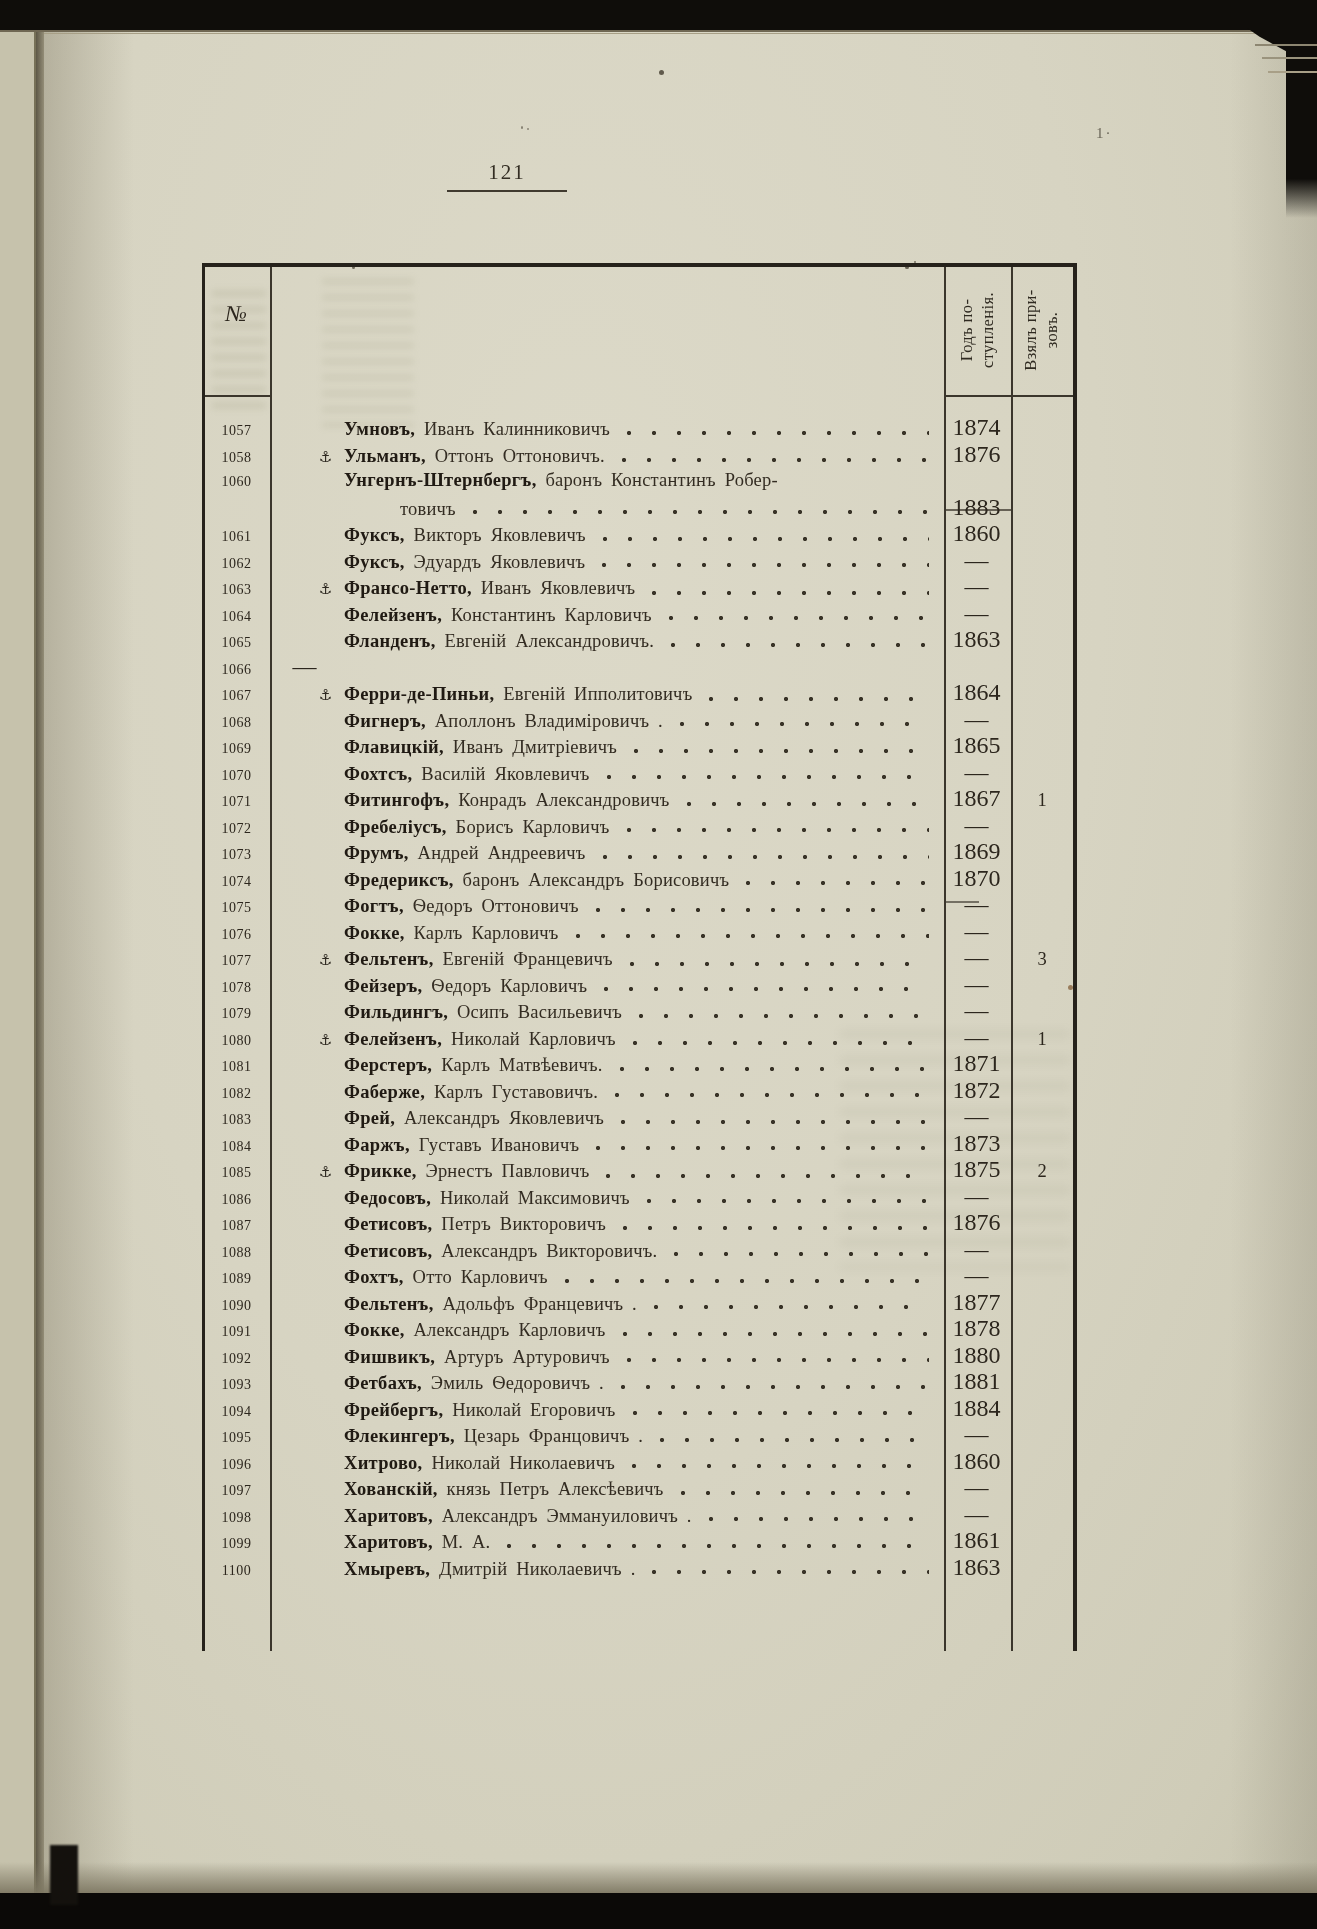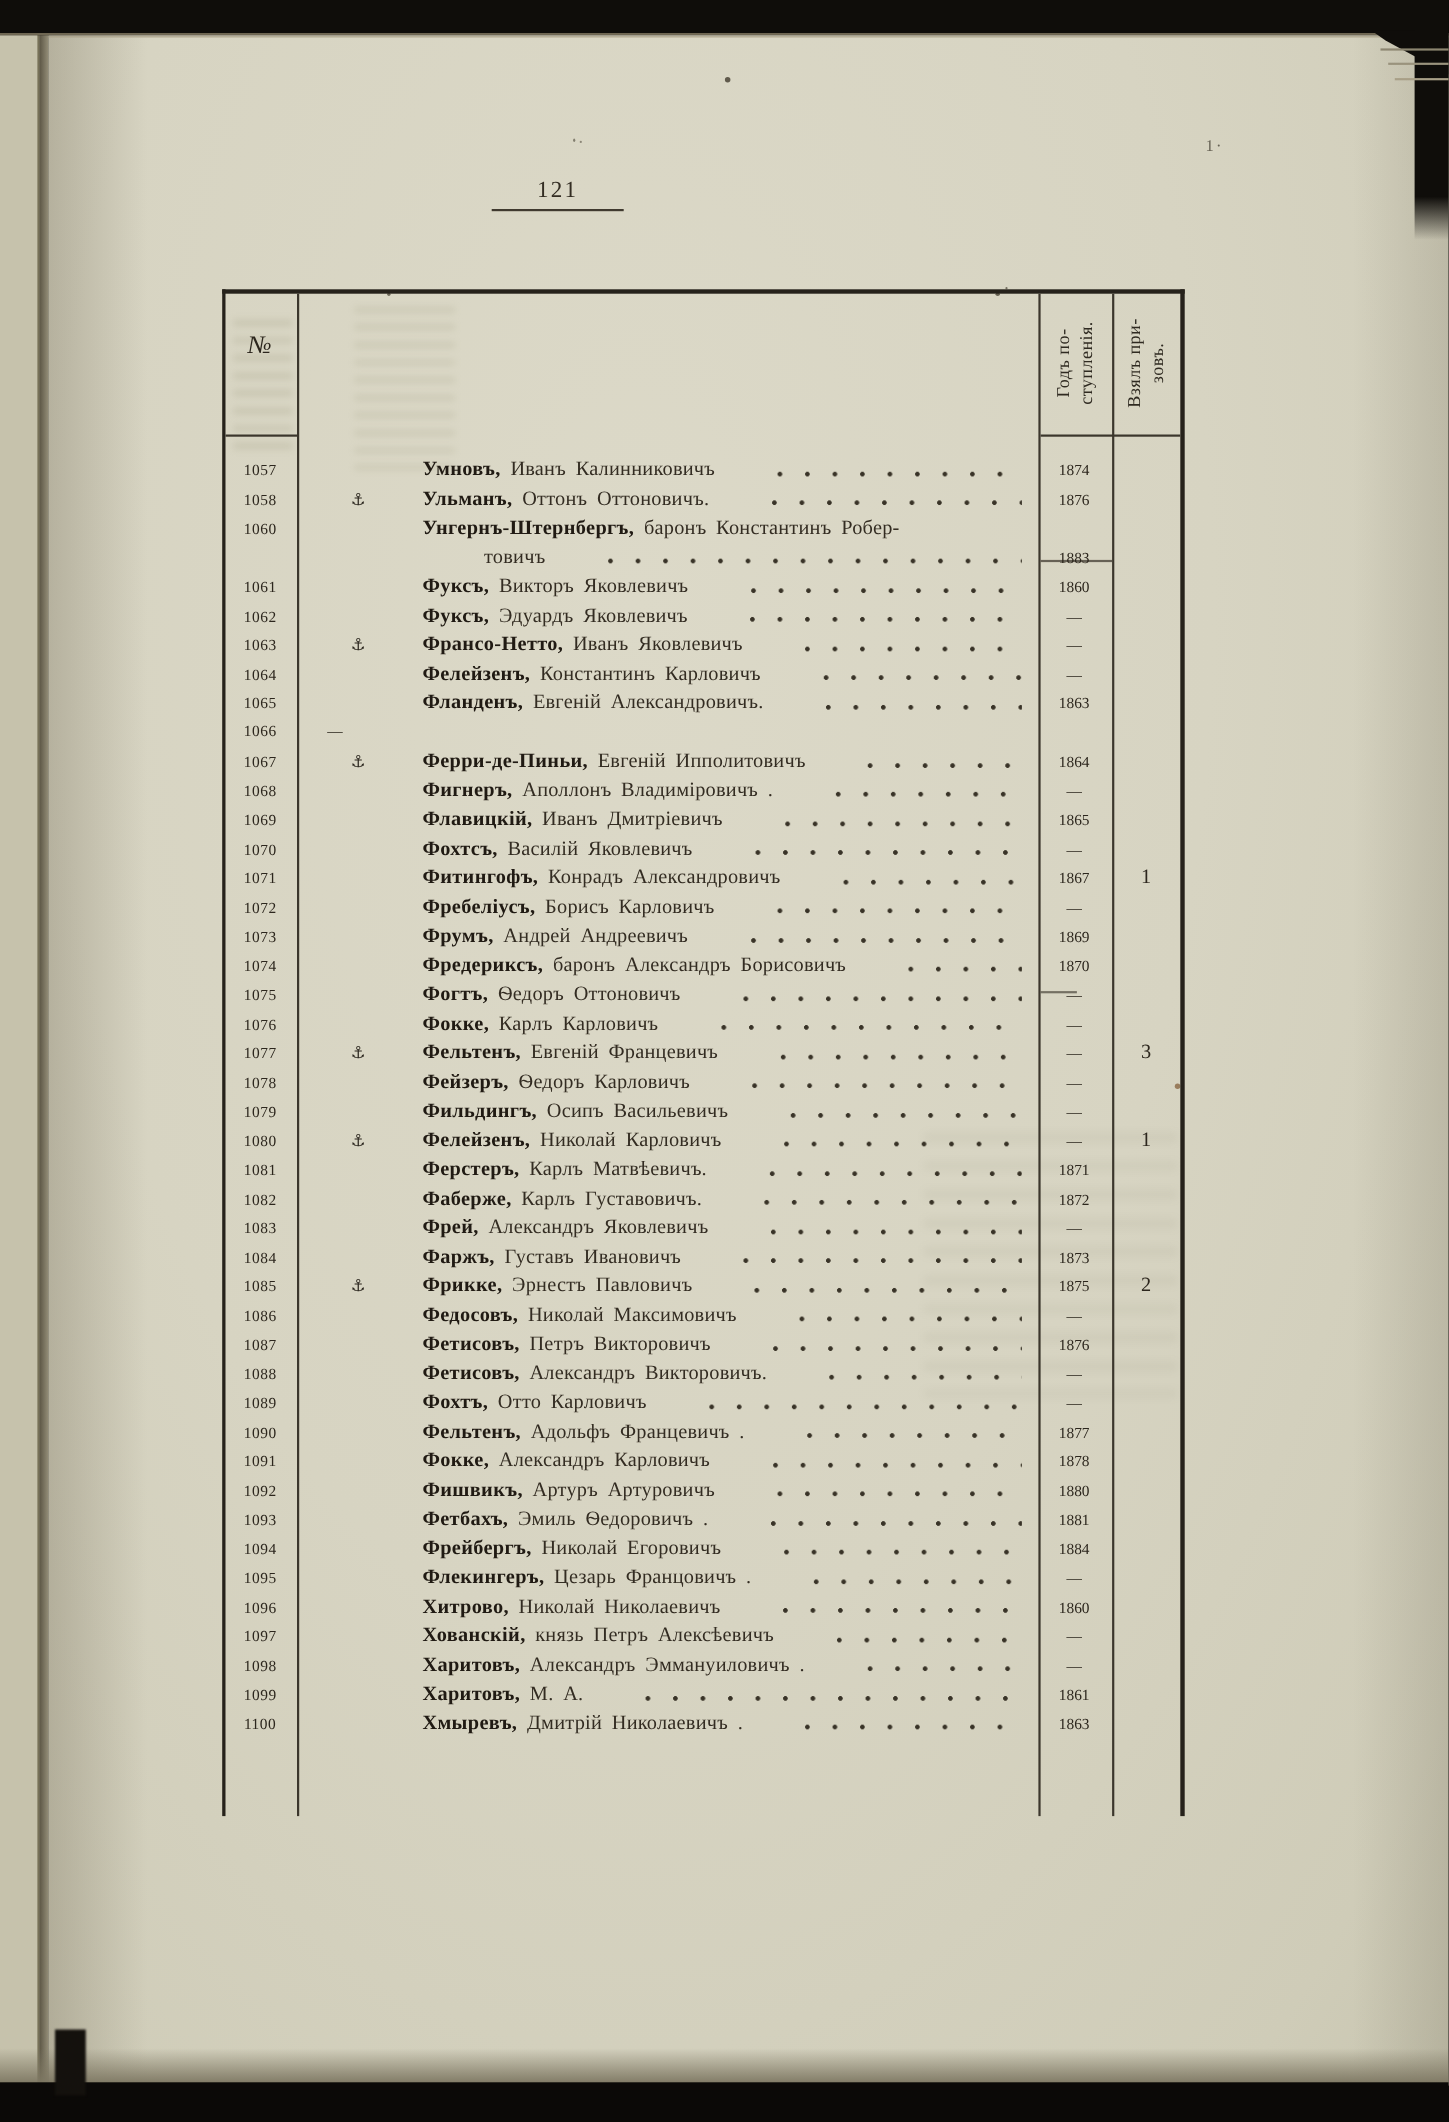--- a/index.html
+++ b/index.html
@@ -49,30 +49,30 @@
   .num-head{left:202px;top:301px;width:68px;text-align:center;font-size:23px;font-style:italic;color:#2c261d;}
   .rot-head{width:130px;height:44px;transform:rotate(-90deg);text-align:center;
             font-size:16.5px;line-height:21px;letter-spacing:.4px;color:#2f2a21;}
   .rot-year{left:913px;top:308px;}
   .rot-prize{left:977px;top:308px;}
 
   
   .rows{left:202px;top:414px;width:872px;}
   .row{display:flex;height:26.5px;line-height:26.5px;font-size:18.5px;align-items:baseline;}
   .c-num{flex:none;width:69px;text-align:center;font-size:14px;letter-spacing:.5px;color:#2c261d;}
-  .c-name{flex:none;width:672px;box-sizing:border-box;padding-left:36px;display:flex;align-items:baseline;overflow:hidden;gap:40px;}
+  .c-name{flex:none;width:672px;box-sizing:border-box;padding-left:36px;display:flex;align-items:baseline;overflow:hidden;}
   .slot{flex:none;display:inline-block;width:37px;text-align:center;}
   .anchor{font-family:"DejaVu Sans",sans-serif;font-size:15px;color:#2e2921;}
   .nm{flex:none;white-space:nowrap;word-spacing:4px;letter-spacing:.2px;color:#332c22;}
   .nm b{font-weight:bold;color:#201a13;letter-spacing:.3px;}
   .nm.ind{margin-left:56px;}
   .leader{flex:1 1 auto;min-width:0;height:6px;align-self:flex-end;margin:0 14px 7px 16px;
           background-image:radial-gradient(circle at 3px 3px,rgba(48,42,31,.95) 1.8px,rgba(48,42,31,0) 2.4px);
           background-size:25px 6px;background-repeat:repeat-x;}
-  .c-year{flex:none;width:67px;text-align:center;font-size:14px;color:#2c261d;}
+  .c-year{flex:none;width:67px;text-align:center;font-size:24px;color:#2c261d;}
   .c-prize{flex:none;width:64px;text-align:center;font-size:18.5px;color:#2c261d;}
 
   
   .bleed1{left:212px;top:290px;width:54px;height:128px;opacity:.5;filter:blur(3px);
           background:repeating-linear-gradient(180deg,rgba(160,158,130,.45) 0 7px,rgba(160,158,130,0) 7px 16px);}
   .bleed2{left:322px;top:278px;width:92px;height:150px;opacity:.38;filter:blur(3px);
           background:repeating-linear-gradient(180deg,rgba(160,158,130,.45) 0 7px,rgba(160,158,130,0) 7px 16px);}
   .bleed3{left:840px;top:1030px;width:230px;height:240px;opacity:.14;filter:blur(4px);
           background:repeating-linear-gradient(180deg,rgba(120,118,95,.6) 0 8px,rgba(120,118,95,0) 8px 26px);}
   .speck{border-radius:50%;background:#4a4436;}

